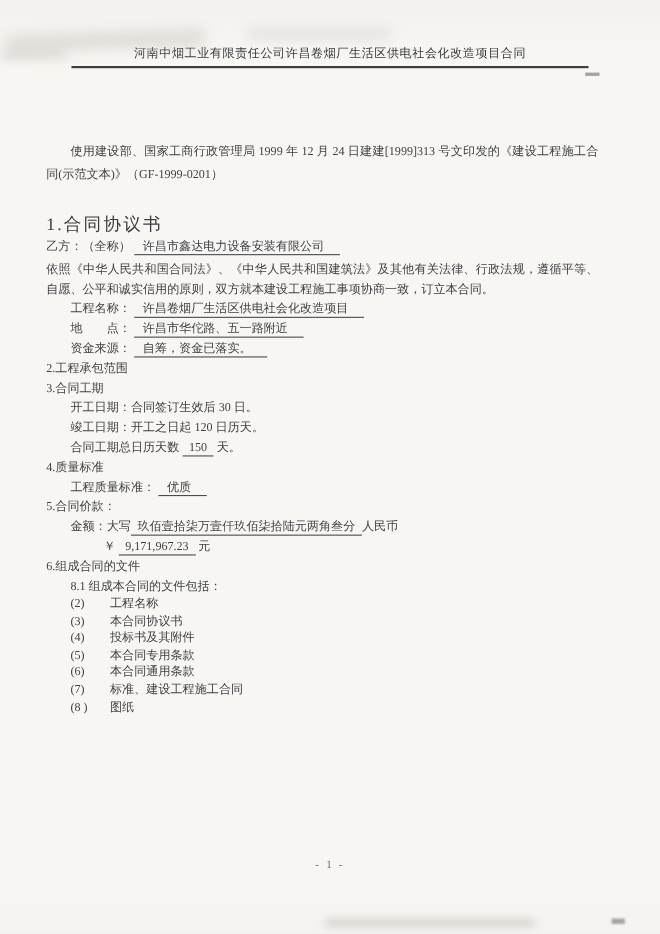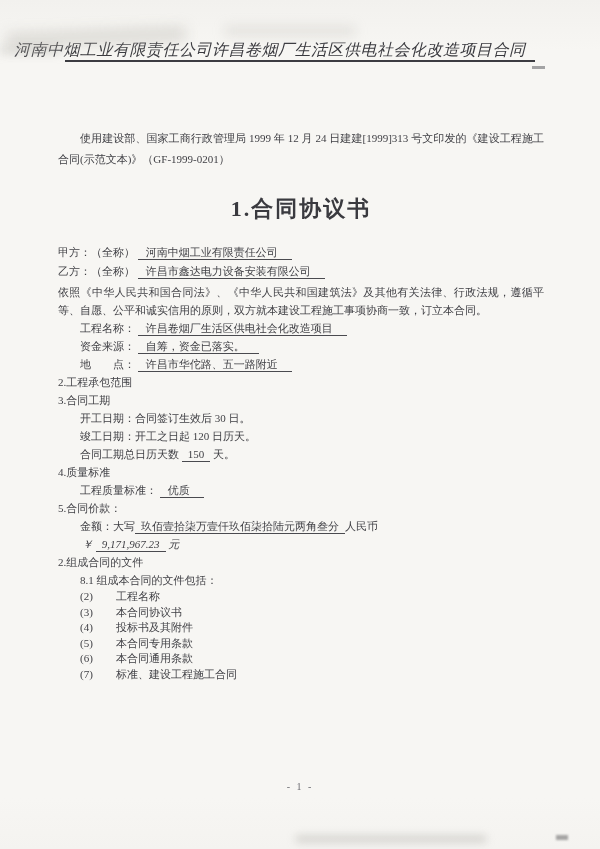--- a/index.html
+++ b/index.html
@@ -17,51 +17,49 @@
   .smudge { position: absolute; pointer-events: none; }
   .smudge-1 { left: 6px;  top: 30px;  width: 180px; height: 14px; background: rgba(175,173,166,.38); filter: blur(7px); transform: rotate(-2deg); }
   .smudge-2 { left: 225px; top: 26px;  width: 130px; height: 10px; background: rgba(185,183,176,.30); filter: blur(6px); }
   .smudge-3 { left: 532px; top: 66px;  width: 13px;  height: 3px;  background: rgba(95,95,98,.55);  filter: blur(.7px); }
   .smudge-4 { left: 296px; top: 836px; width: 190px; height: 6px;  background: rgba(160,158,150,.45); filter: blur(4px); }
   .smudge-5 { left: 556px; top: 835px; width: 12px;  height: 5px;  background: rgba(85,85,88,.5);  filter: blur(1px); }
   .smudge-6 { left: 0px;   top: 46px;  width: 60px;  height: 8px;  background: rgba(170,168,162,.3); filter: blur(5px); }
 
   .doc-header {
     margin: 42px 14px 0;
-    text-align: left;
-    font-size: 16px;
+    text-align: center;
+    font-size: 11px;
     line-height: 15px;
     letter-spacing: .5px;
     color: #3a3a3f;
-    font-style: italic;
   }
   .header-rule {
     width: 470px;
     margin: 3px auto 0;
     border-bottom: 2px solid #3c3c41;
     height: 0;
   }
 
   .content {
-    padding: 0 56px 0 58px;
+    padding: 0 56px 0 42px;
     font-size: 11px;
   }
 
   .intro {
     margin: 66px 0 0;
     line-height: 21px;
     text-indent: 2em;
     text-align: justify;
   }
 
   .doc-title {
     margin: 24px 0 0;
-    text-align: center;
-    font-size: 22px;
-    font-weight: 700;
+    font-size: 16px;
+    font-weight: 400;
     letter-spacing: 2px;
     color: #3a3a3f;
   }
 
   .party-line { line-height: 19px; }
   .party-a { margin-top: 19px; }
   .party-b { margin-top: 0; }
 
   .fill {
     border-bottom: 1px solid #4a4a4f;
@@ -71,21 +69,21 @@
 
   .preamble {
     margin: 2px 0 0;
     line-height: 18px;
     text-align: justify;
   }
 
   .clause-heading { line-height: 18px; margin-top: 0; }
   .sub { margin-left: 22px; line-height: 18px; }
 
-  .figure-line { margin-left: 24px; line-height: 18px; font-style: italic; }
+  .figure-line { margin-left: 52px; line-height: 18px; }
 
   .days-fill {
     border-bottom: 1px solid #4a4a4f;
     padding: 0 6px 1px;
   }
 
   .note {
     margin: 0;
     line-height: 18px;
     text-indent: 2em;
@@ -121,42 +119,38 @@
 
   <div class="doc-header">河南中烟工业有限责任公司许昌卷烟厂生活区供电社会化改造项目合同</div>
   <div class="header-rule"></div>
 
   <div class="content">
 
     <p class="intro">使用建设部、国家工商行政管理局 1999 年 12 月 24 日建建[1999]313 号文印发的《建设工程施工合同(示范文本)》（GF-1999-0201）</p>
 
     <div class="doc-title">1.合同协议书</div>
 
-    <div class="party-line party-a">
-      <span>甲方：（全称）</span>
-      <span class="fill">河南中烟工业有限责任公司</span>
-    </div>
     <div class="party-line party-b">
       <span>乙方：（全称）</span>
       <span class="fill">许昌市鑫达电力设备安装有限公司</span>
     </div>
 
     <p class="preamble">依照《中华人民共和国合同法》、《中华人民共和国建筑法》及其他有关法律、行政法规，遵循平等、自愿、公平和诚实信用的原则，双方就本建设工程施工事项协商一致，订立本合同。</p>
 
     <div class="sub">
       <span>工程名称：</span>
       <span class="fill">许昌卷烟厂生活区供电社会化改造项目</span>
     </div>
     <div class="sub">
+      <span>地　　点：</span>
+      <span class="fill">许昌市华佗路、五一路附近</span>
+    </div>
+    <div class="sub">
       <span>资金来源：</span>
       <span class="fill">自筹，资金已落实。</span>
-    </div>
-    <div class="sub">
-      <span>地　　点：</span>
-      <span class="fill">许昌市华佗路、五一路附近</span>
     </div>
 
     <div class="clause-heading">2.工程承包范围</div>
 
     <div class="clause-heading">3.合同工期</div>
     <div class="sub">开工日期：合同签订生效后 30 日。</div>
     <div class="sub">竣工日期：开工之日起 120 日历天。</div>
     <div class="sub">
       <span>合同工期总日历天数</span>
       <span class="days-fill">150</span>
@@ -172,40 +166,43 @@
     <div class="clause-heading">5.合同价款：</div>
     <div class="sub">
       <span>金额：大写</span><span class="days-fill">玖佰壹拾柒万壹仟玖佰柒拾陆元两角叁分</span><span>人民币</span>
     </div>
     <div class="figure-line">
       <span>￥</span>
       <span class="days-fill">9,171,967.23</span>
       <span>元</span>
     </div>
 
-    <div class="clause-heading">2.组成合同的文件</div>
+    <div class="clause-heading">6.组成合同的文件</div>
     <div class="sub">8.1 组成本合同的文件包括：</div>
 
     <div class="files-list">
       <div class="file-row">
         <span class="file-num">(2)</span><span>工程名称</span>
       </div>
       <div class="file-row">
         <span class="file-num">(3)</span><span>本合同协议书</span>
       </div>
       <div class="file-row">
         <span class="file-num">(4)</span><span>投标书及其附件</span>
       </div>
       <div class="file-row">
         <span class="file-num">(5)</span><span>本合同专用条款</span>
       </div>
       <div class="file-row">
         <span class="file-num">(6)</span><span>本合同通用条款</span>
       </div>
       <div class="file-row">
         <span class="file-num">(7)</span><span>标准、建设工程施工合同</span>
+      </div>
+      <div class="file-row">
+        <span class="file-num">(8 )</span><span>图纸</span>
       </div>
     </div>
 
   </div>
 
   <div class="page-footer">- 1 -</div>
 </div>
 
 </body></html>

